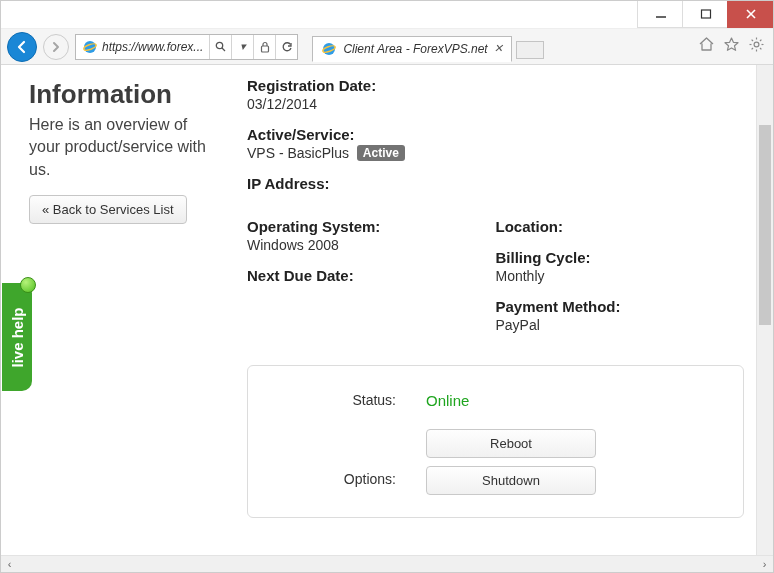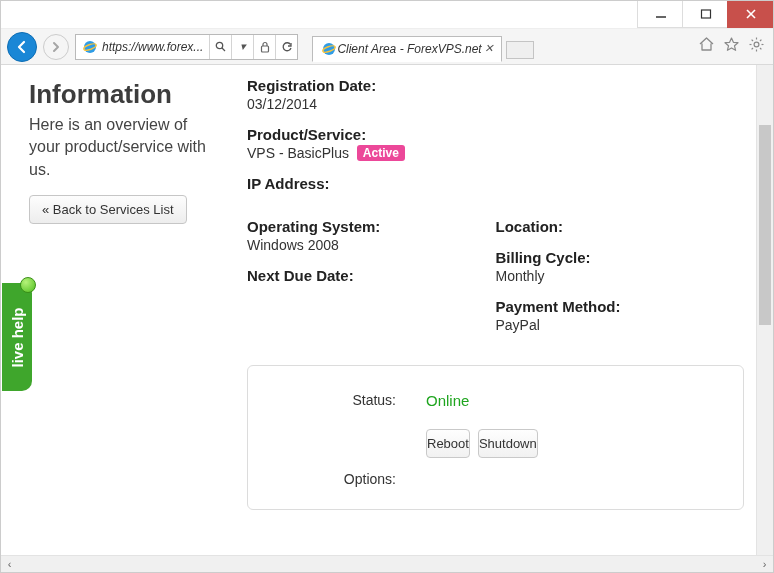--- a/index.html
+++ b/index.html
@@ -108,20 +108,21 @@
   }
   .tab {
     height: 26px;
     min-width: 190px;
     background: #fff;
     border: 1px solid #bcbcbc;
     border-bottom: 1px solid #fff;
     margin-bottom: -1px;
     display: flex; align-items: center;
     padding: 0 8px;
+    gap: 6px;
     font-size: 12px;
   }
   .tab-close { margin-left: auto; color: #555; font-size: 11px; }
   .newtab {
     width: 28px; height: 18px;
     border: 1px solid #c4c4c4;
     background: #efefef;
     margin-left: 4px;
     margin-bottom: 2px;
   }
@@ -196,21 +197,21 @@
   }
   .main {
     flex: 1;
     padding-top: 4px;
   }
   .field { margin-bottom: 14px; }
   .field-label { font-weight: bold; font-size: 15px; color: #222; }
   .field-value { font-size: 14px; color: #333; margin-top: 2px; }
   .inline-badge {
     display: inline-block;
-    background: #ec4899;
+    background: #737373;
     color: #fff;
     font-size: 12px;
     font-weight: bold;
     border-radius: 3px;
     padding: 1px 6px;
     margin-left: 4px;
     vertical-align: 1px;
   }
   .two-col {
     display: flex;
@@ -231,21 +232,21 @@
   }
   .panel-label {
     width: 120px;
     text-align: right;
     font-size: 14px;
     color: #333;
     padding-top: 4px;
   }
   .status-online { color: #1fa51f; font-weight: normal; font-size: 15px; padding-top:4px;}
   .option-buttons {
-    display: flex; gap: 8px;
+    display: flex; flex-direction: column; gap: 8px;
     width: 170px;
   }
   .option-btn {
     border: 1px solid #c9c9c9;
     background: linear-gradient(#fefefe,#f1f1f1);
     border-radius: 4px;
     padding: 6px 0;
     text-align: center;
     font-size: 13px;
     color: #333;
@@ -403,21 +404,21 @@
         </div>
 
         <div class="main">
 
           <div class="field">
             <div class="field-label">Registration Date:</div>
             <div class="field-value">03/12/2014</div>
           </div>
 
           <div class="field">
-            <div class="field-label">Product/Service:</div>
+            <div class="field-label">Active/Service:</div>
             <div class="field-value">
               <span>VPS - BasicPlus</span>
               <span class="inline-badge">Active</span>
             </div>
           </div>
 
           <div class="field" style="margin-bottom:26px">
             <div class="field-label">IP Address:</div>
             <div class="field-value"></div>
           </div>

